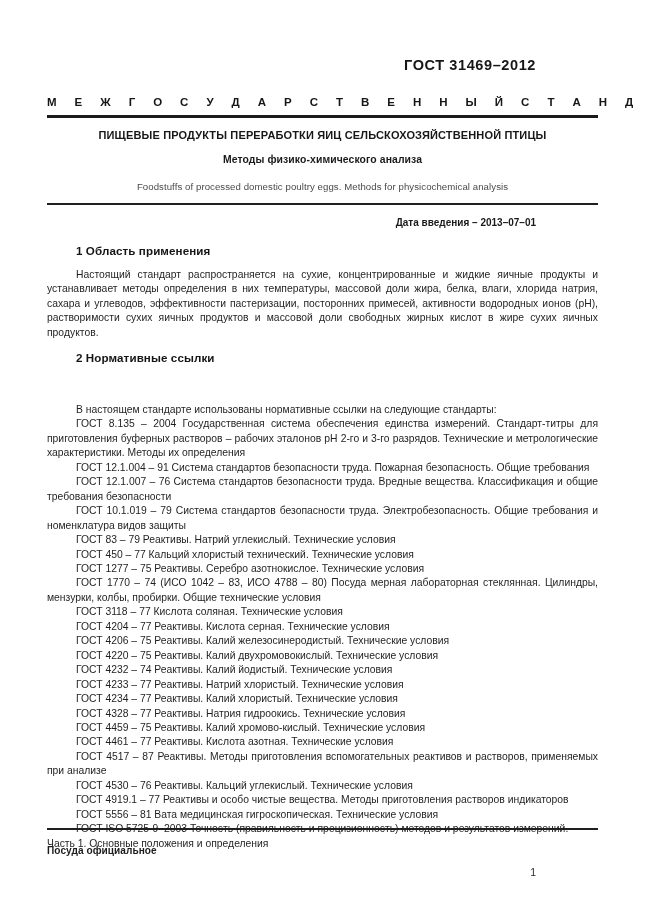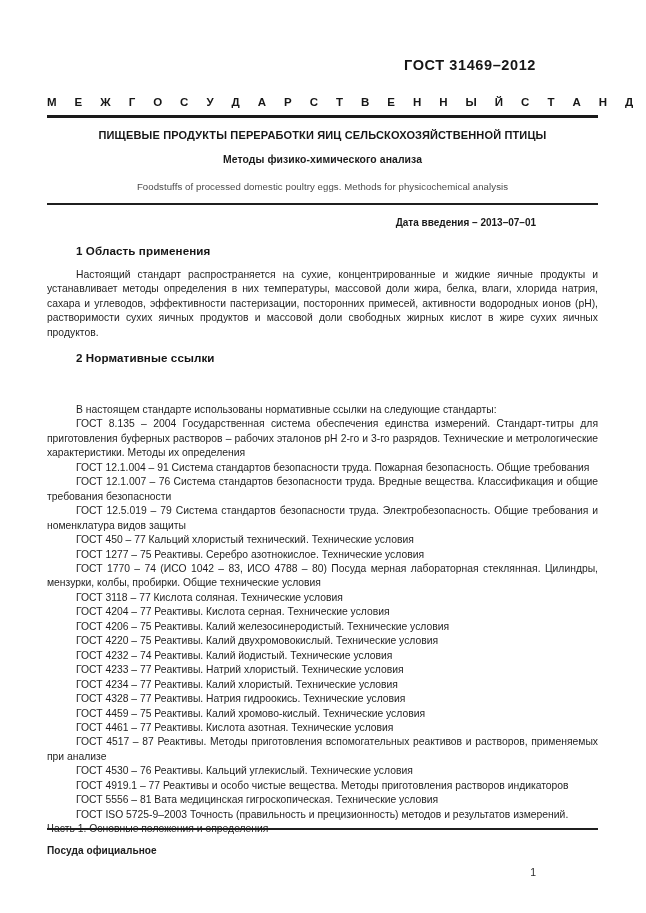--- a/index.html
+++ b/index.html
@@ -216,21 +216,22 @@
     <p class="ind">Настоящий стандарт распространяется на сухие, концентрированные и жидкие яичные продукты и устанавливает методы определения в них температуры, массовой доли жира, белка, влаги, хлорида натрия, сахара и углеводов, эффективности пастеризации, посторонних примесей, активности водородных ионов (рН), растворимости сухих яичных продуктов и массовой доли свободных жирных кислот в жире сухих яичных продуктов.</p>
   </div>
 
   <div class="section-heading sec2-heading">2 Нормативные ссылки</div>
 
   <div class="ref-list" id="ref-list">
     <p>В настоящем стандарте использованы нормативные ссылки на следующие стандарты:</p>
   <p>ГОСТ 8.135 – 2004 Государственная система обеспечения единства измерений. Стандарт-титры для приготовления буферных растворов – рабочих эталонов рН 2-го и 3-го разрядов. Технические и метрологические характеристики. Методы их определения</p>
       <p>ГОСТ 12.1.004 – 91 Система стандартов безопасности труда. Пожарная безопасность. Общие требования</p>
       <p>ГОСТ 12.1.007 – 76 Система стандартов безопасности труда. Вредные вещества. Классификация и общие требования безопасности</p>
-      <p>ГОСТ 12.5.019 – 79 Система стандартов безопасности труда. Электробезопасность. Общие требования и номенклатура видов защиты</p>
+      <p>ГОСТ 10.1.019 – 79 Система стандартов безопасности труда. Электробезопасность. Общие требования и номенклатура видов защиты</p>
+      <p>ГОСТ 83 – 79 Реактивы. Натрий углекислый. Технические условия</p>
       <p>ГОСТ 450 – 77 Кальций хлористый технический. Технические условия</p>
       <p>ГОСТ 1277 – 75 Реактивы. Серебро азотнокислое. Технические условия</p>
       <p>ГОСТ 1770 – 74 (ИСО 1042 – 83, ИСО 4788 – 80) Посуда мерная лабораторная стеклянная. Цилиндры, мензурки, колбы, пробирки. Общие технические условия</p>
       <p>ГОСТ 3118 – 77 Кислота соляная. Технические условия</p>
       <p>ГОСТ 4204 – 77 Реактивы. Кислота серная. Технические условия</p>
       <p>ГОСТ 4206 – 75 Реактивы. Калий железосинеродистый. Технические условия</p>
       <p>ГОСТ 4220 – 75 Реактивы. Калий двухромовокислый. Технические условия</p>
       <p>ГОСТ 4232 – 74 Реактивы. Калий йодистый. Технические условия</p>
       <p>ГОСТ 4233 – 77 Реактивы. Натрий хлористый. Технические условия</p>
       <p>ГОСТ 4234 – 77 Реактивы. Калий хлористый. Технические условия</p>

